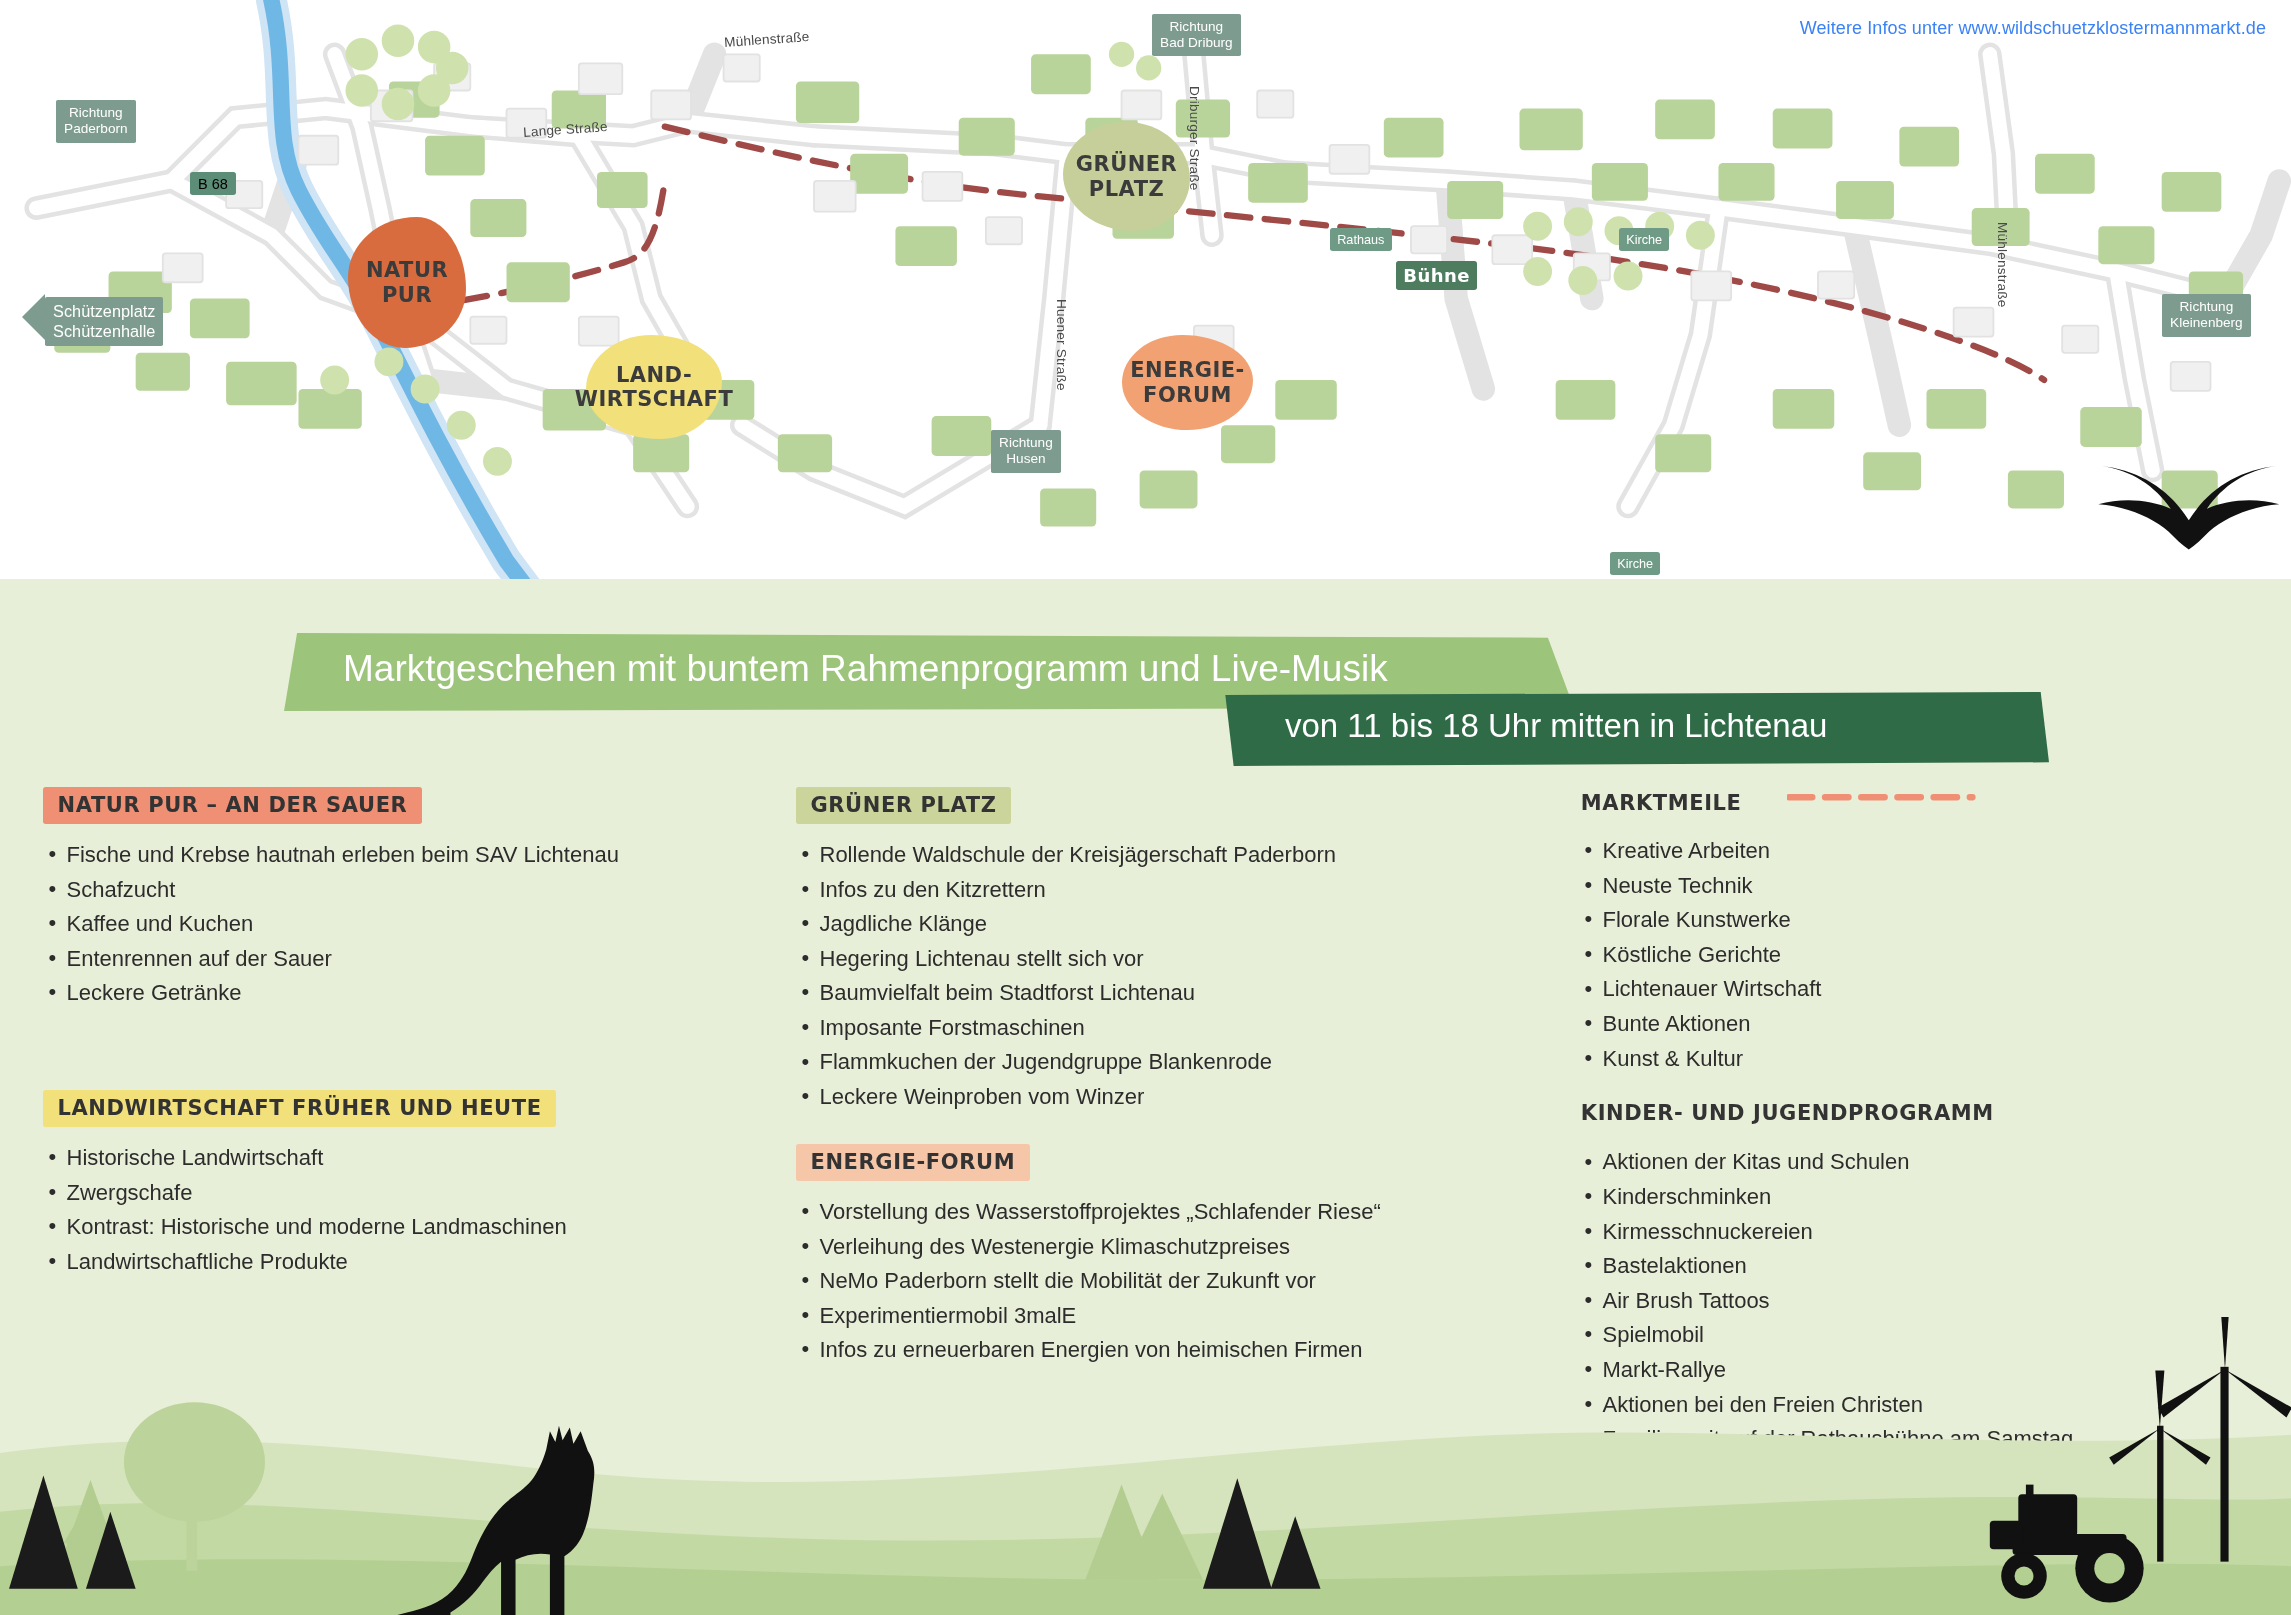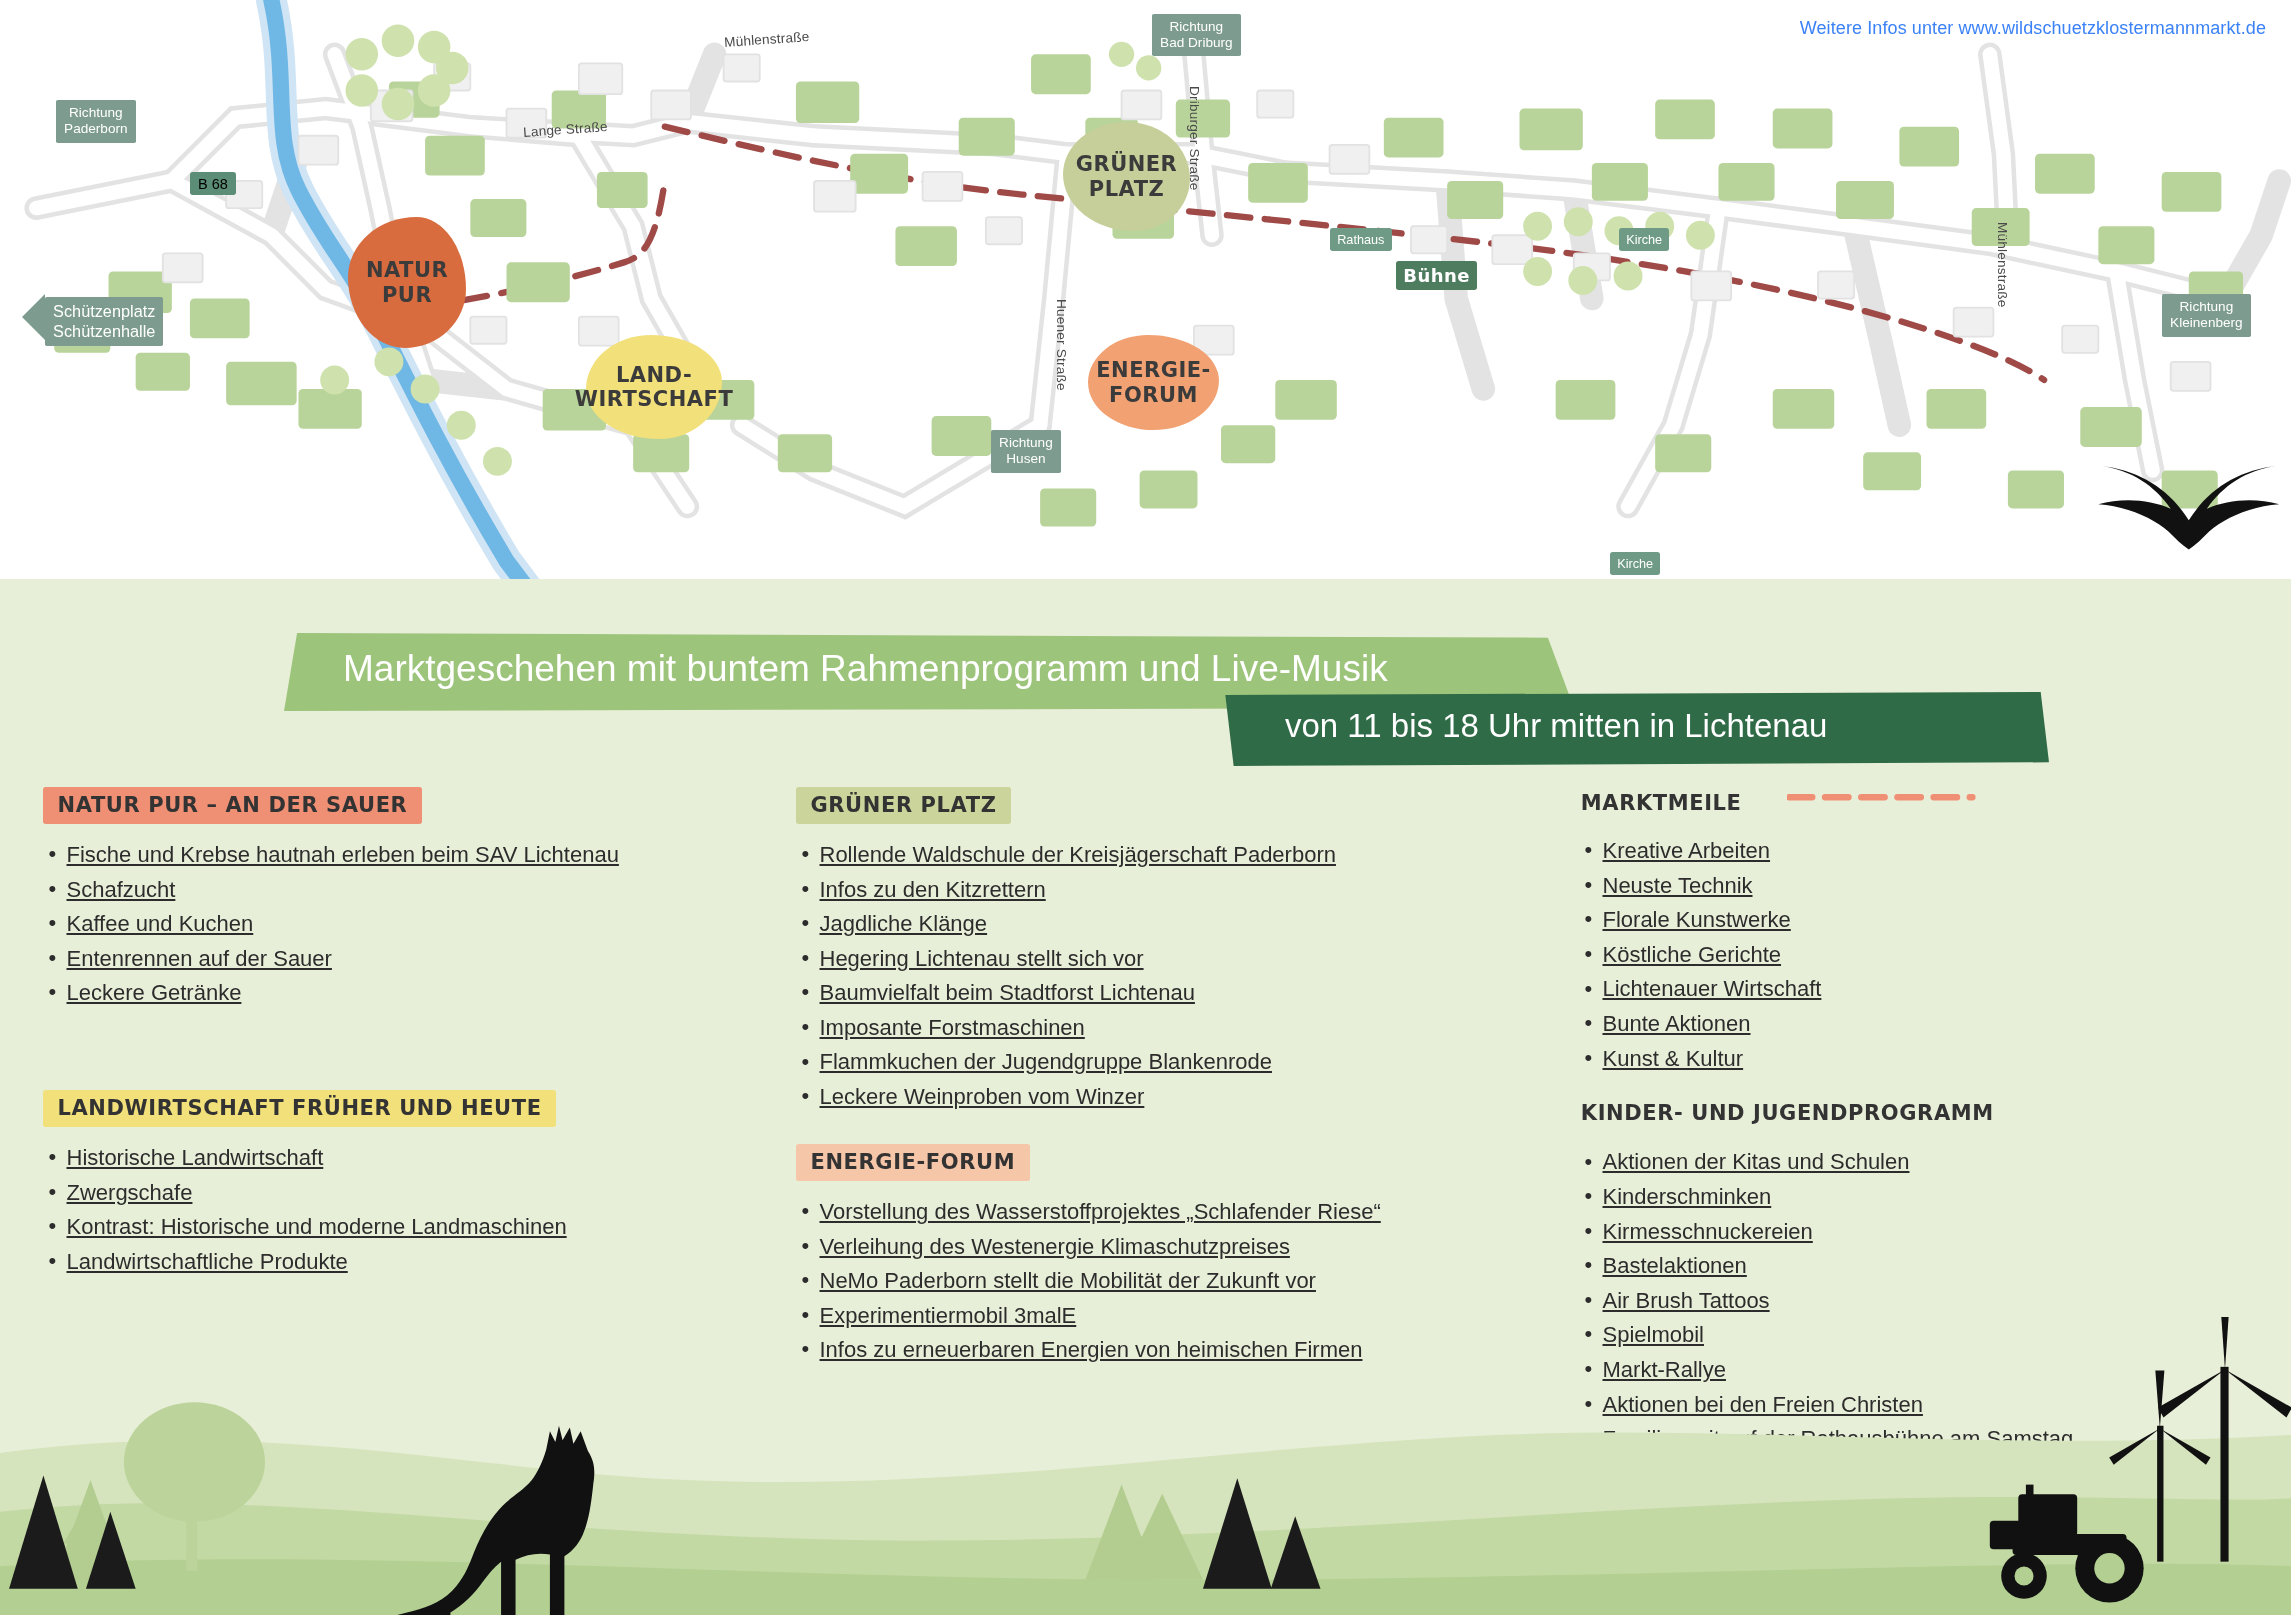--- a/index.html
+++ b/index.html
@@ -81,21 +81,21 @@
     padding:6.3px 14.5px 7.2px 14.5px; border-radius:2.7px; white-space:nowrap;
   }
   .t-orange { background:#ef9075; }
   .t-yellow { background:#f2e07a; }
   .t-olive  { background:#cbd49a; }
   .t-peach  { background:#f6c6a8; }
   .t-plain  { background:transparent; padding-left:1.8px; }
   ul.items { list-style:none; margin:14.5px 0 0 0; padding:0; }
   ul.items li {
     position:relative; padding-left:23.5px; font-size:22px; line-height:1.45;
-    color:#2c2c2c; margin-bottom:2.7px;text-decoration:underline;
+    color:#2c2c2c; margin-bottom:2.7px;
   }
   ul.items li:before {
     content:"•"; position:absolute; left:5.4px; top:-0.9px; font-size:22px; color:#2c2c2c;
   }
   .dashline { position:absolute; }
   
   #scenery { position:absolute; left:0; bottom:0; width:2291px; height:299px; }
 </style>
 </head>
 <body>
@@ -294,21 +294,21 @@
   <div class="mlabel" style="left:1396px; top:261px; background:#4e7c5e; font-family:'DejaVu Sans',sans-serif; font-weight:700; font-size:18px; letter-spacing:0.5px;">Bühne</div>
   <div class="mlabel" style="left:1619px; top:228px;">Kirche</div>
   <div class="mlabel" style="left:1610px; top:552px;">Kirche</div>
 
   <div class="blob" style="left:348px; top:217px; width:118px; height:131px; background:#d96c3f; border-radius:58% 42% 52% 48% / 46% 55% 45% 54%; white-space:pre-line;">Natur
 pur</div>
   <div class="blob" style="left:586px; top:335px; width:136px; height:104px; background:#f2e07a; border-radius:48% 52% 46% 54% / 52% 45% 55% 48%; white-space:pre-line;">Land-
 wirtschaft</div>
   <div class="blob" style="left:1063px; top:122px; width:127px; height:109px; background:#c6cf99; border-radius:50% 50% 44% 56% / 48% 52% 48% 52%; white-space:pre-line;">Grüner
 Platz</div>
-  <div class="blob" style="left:1088px; top:335px; width:131px; height:95px; background:#f2a272; border-radius:46% 54% 50% 50% / 50% 48% 52% 50%; white-space:pre-line;">Energie-
+  <div class="blob" style="left:1122px; top:335px; width:131px; height:95px; background:#f2a272; border-radius:46% 54% 50% 50% / 50% 48% 52% 50%; white-space:pre-line;">Energie-
 Forum</div>
 </div>
 
 <div id="lower">
 
   <div id="banner1">
     <span>Marktgeschehen mit buntem Rahmenprogramm und Live-Musik</span>
   </div>
   <div id="banner2">
     <span>von 11 bis 18 Uhr mitten in Lichtenau</span>

